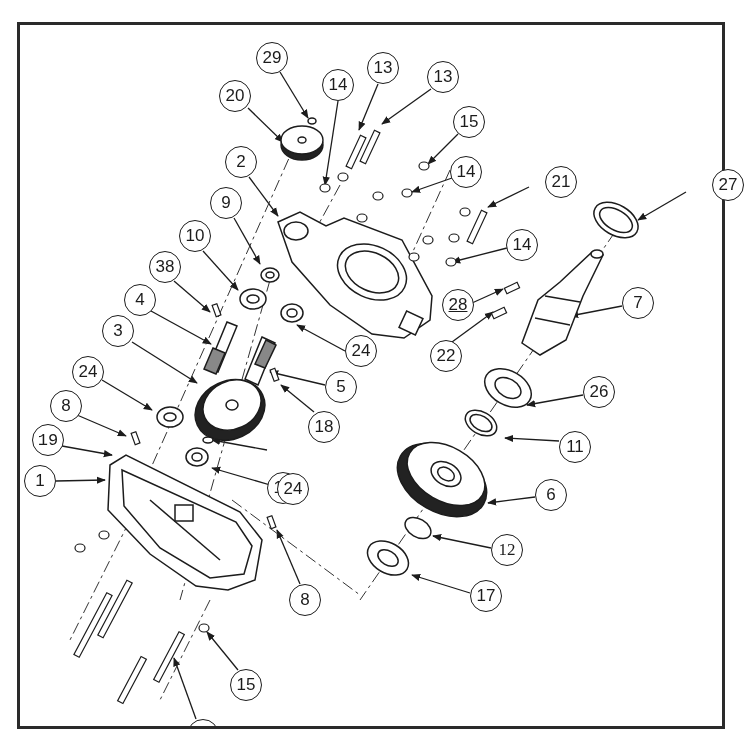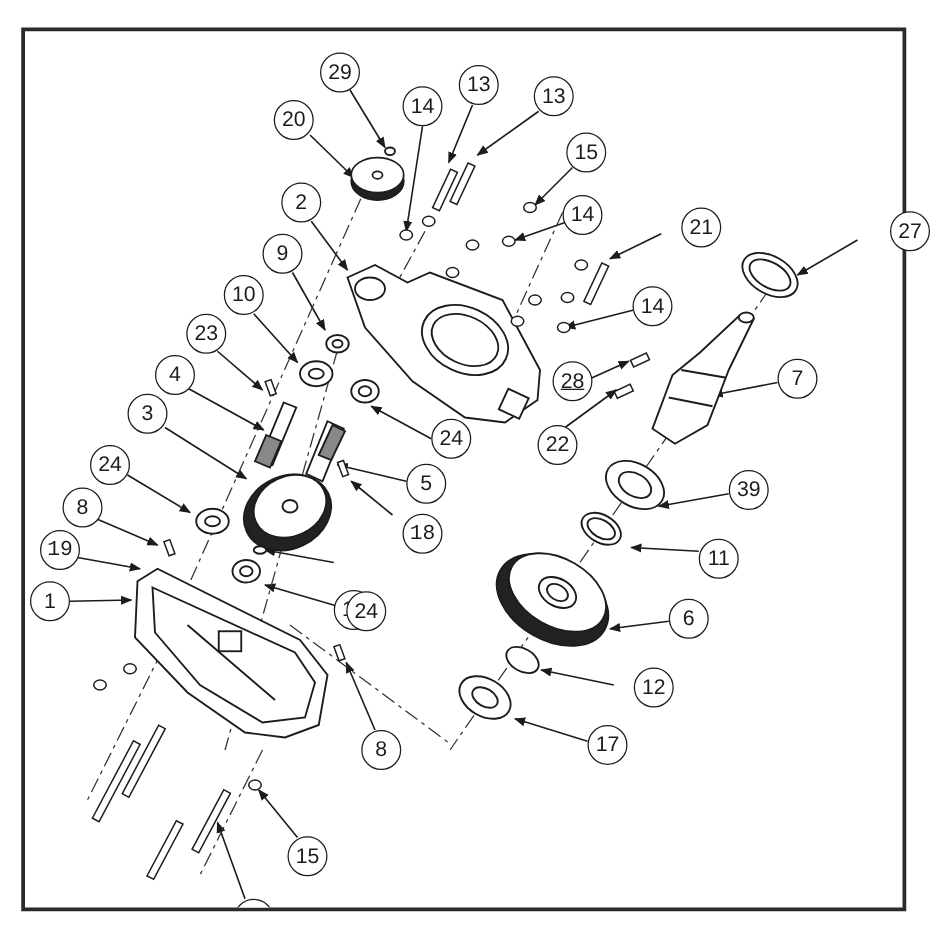--- a/index.html
+++ b/index.html
@@ -182,37 +182,37 @@
       <div class="callout" style="left: 443px; top: 77px;">13</div>
       <div class="callout" style="left: 235px; top: 96px;">20</div>
       <div class="callout" style="left: 469px; top: 122px;">15</div>
       <div class="callout" style="left: 466px; top: 172px;">14</div>
       <div class="callout" style="left: 241px; top: 162px;">2</div>
       <div class="callout" style="left: 561px; top: 182px;">21</div>
       <div class="callout" style="left: 700px; top: 185px; margin-left: 12px;">27</div>
       <div class="callout" style="left: 226px; top: 203px;">9</div>
       <div class="callout" style="left: 195px; top: 236px;">10</div>
       <div class="callout" style="left: 522px; top: 245px;">14</div>
-      <div class="callout" style="left: 165px; top: 267px;">23</div>
+      <div class="callout" style="left: 165px; top: 267px;">38</div>
       <div class="callout" style="left: 140px; top: 300px;">4</div>
       <div class="callout" style="left: 458px; top: 305px; text-decoration: underline;">28</div>
       <div class="callout" style="left: 638px; top: 303px;">7</div>
       <div class="callout" style="left: 118px; top: 331px;">3</div>
       <div class="callout" style="left: 361px; top: 351px;">24</div>
       <div class="callout" style="left: 446px; top: 356px;">22</div>
       <div class="callout" style="left: 88px; top: 372px;">24</div>
       <div class="callout" style="left: 341px; top: 387px;">5</div>
-      <div class="callout" style="left: 599px; top: 392px;">39</div>
+      <div class="callout" style="left: 599px; top: 392px;">26</div>
       <div class="callout" style="left: 66px; top: 406px;">8</div>
-      <div class="callout" style="left: 338px; top: 427px; font-family: Liberation Mono, monospace;">18</div>
+      <div class="callout" style="left: 324px; top: 427px;">18</div>
       <div class="callout" style="left: 575px; top: 447px;">11</div>
       <div class="callout" style="left: 48px; top: 440px; font-family: Liberation Mono, monospace;">19</div>
       <div class="callout" style="left: 283px; top: 428px; margin-top: 44px;">16</div>
       <div class="callout" style="left: 40px; top: 481px;">1</div>
       <div class="callout" style="left: 293px; top: 489px;">24</div>
       <div class="callout" style="left: 551px; top: 495px;">6</div>
-      <div class="callout" style="left: 523px; top: 550px;">12</div>
+      <div class="callout" style="left: 507px; top: 550px; font-family: Liberation Serif, serif;">12</div>
       <div class="callout" style="left: 486px; top: 596px; text-align: center;">17</div>
       <div class="callout" style="left: 305px; top: 600px;">8</div>
       <div class="callout" style="left: 246px; top: 685px;">15</div>
       <div class="callout" style="left: 203px; top: 735px;">25</div>
     </div>
 </div>
 
 </body></html>

